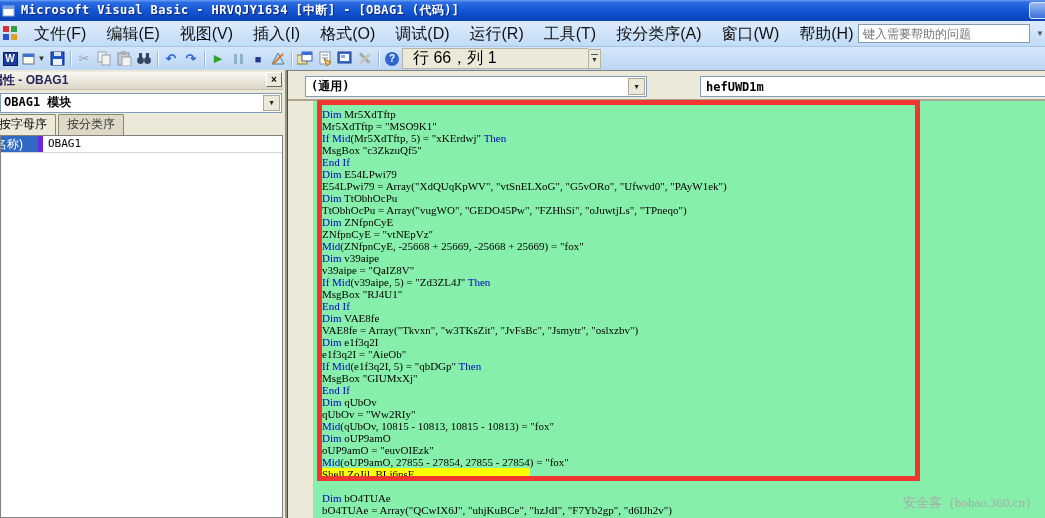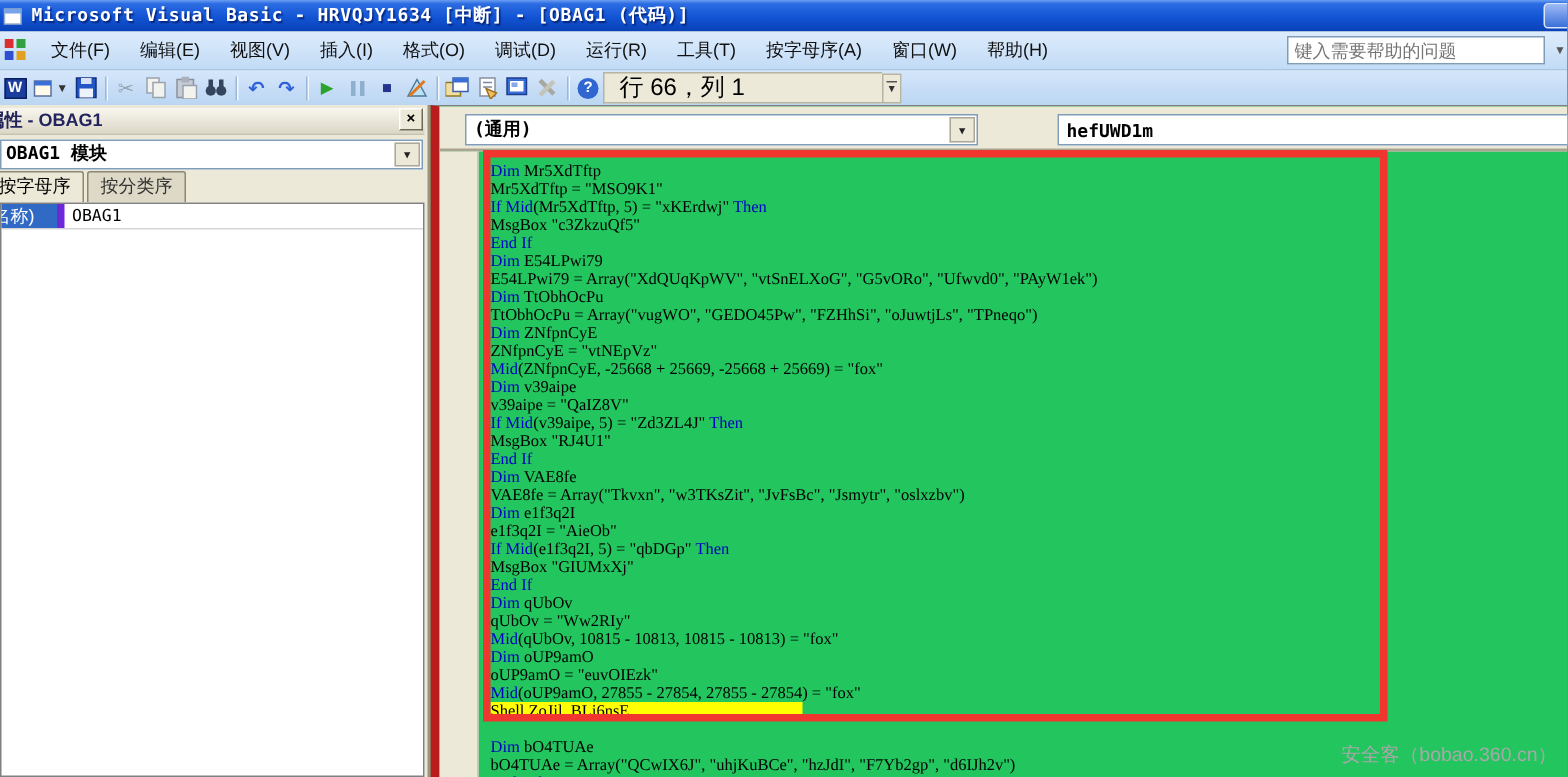--- a/index.html
+++ b/index.html
@@ -13,21 +13,21 @@
   .titleicon{margin-left:2px;display:flex}
   .titletext{font-family:"DejaVu Sans Mono",monospace;font-weight:bold;font-size:12px;
              margin-left:5px;white-space:nowrap;letter-spacing:.4px;text-shadow:1px 1px 1px #04247a}
   .title-close{position:absolute;left:1029px;top:2px;width:26px;height:17px;border-radius:3px;
                background:linear-gradient(180deg,#9db9f5,#3a70d8);border:1px solid #d9e6fb}
   
   .menubar{position:absolute;left:0;top:21px;width:100%;height:26px;
            background:linear-gradient(180deg,#ddecfc,#c2dbf6);border-bottom:1px solid #a9c5e6;
            display:flex;align-items:center}
   .menuicon{margin:0 6px 0 3px;display:flex}
-  .mitem{font-size:12px;color:#111;padding:0 10px;line-height:25px;white-space:nowrap}
+  .mitem{font-size:16px;color:#111;padding:0 10px;line-height:25px;white-space:nowrap}
   .helpbox{position:absolute;left:858px;top:3px;width:172px;height:19px;border:1px solid #7f9db9;
            font-size:12px;padding:0 4px;background:#fff;color:#444;
            font-family:"Liberation Sans",sans-serif}
   .help-dd{position:absolute;left:1036px;top:8px;font-size:8px;color:#555}
   
   .toolbar{position:absolute;left:0;top:47px;width:100%;height:23px;
            background:linear-gradient(180deg,#d5e6fa,#bbd6f3);display:flex;align-items:center}
   .tbtn{width:20px;height:19px;display:flex;align-items:center;justify-content:center;
         font-size:12px;position:relative}
   .tsep{width:1px;height:16px;background:#9cb8d8;box-shadow:1px 0 0 rgba(255,255,255,.8);margin:0 3px}
@@ -67,42 +67,42 @@
        background:#ece9d8;margin-right:2px;border-radius:2px 2px 0 0;white-space:nowrap}
   .tab.inactive{background:#ded9c6;color:#333}
   .pp-grid{position:absolute;left:0;top:65px;width:283px;height:383px;background:#fff;
            border:1px solid #808080}
   .pp-row{display:flex;height:17px;border-bottom:1px solid #d6d6d6;font-size:12px;line-height:16px}
   .pp-name{width:37px;background:var(--sel);color:#fff;overflow:hidden;white-space:nowrap}
   .pp-name span{margin-left:-10px;display:inline-block}
   .pp-val{padding-left:5px;border-left:5px solid #6d28d9;color:#000;
           font-family:"DejaVu Sans Mono",monospace;font-size:11px;line-height:16px}
   
-  .codewin{position:absolute;left:287px;top:70px;width:758px;height:448px;background:#22c55e;
-           border-left:6px solid #b91c1c;border-top:1px solid #808080}
+  .codewin{position:absolute;left:287px;top:70px;width:758px;height:448px;background:#86efac;
+           border-left:1px solid #b91c1c;border-top:1px solid #808080}
   .cw-top{position:absolute;left:0;top:0;width:100%;height:30px;background:#ece9d8;
           border-bottom:2px solid #a9a592}
   .cw-combo{position:absolute;top:5px;height:21px;background:#fff;border:1px solid #7f9db9;
             display:flex;align-items:center;padding-left:5px;white-space:nowrap;
             font-family:"DejaVu Sans Mono",monospace;font-weight:bold;font-size:12px}
   .cw-combo-left{left:17px;width:342px}
   .cw-combo-right{left:412px;width:400px}
   .cw-margin{position:absolute;left:0;top:30px;width:26px;height:418px;background:#ece9d8;
              border-right:1px solid #cbc7b8}
   .cw-code{position:absolute;left:26px;top:30px;width:732px;height:418px;overflow:hidden;
            padding:7px 0 0 8px;font-family:Liberation Serif, serif;font-size:11px;
            line-height:12px;color:#000}
   .cl{height:12px;white-space:pre}
   .kw{color:var(--kw)}
   .cl.cur .hl{background:var(--clbg);padding-right:115px;color:#000}
   .redbox{position:absolute;left:29px;top:29px;width:603px;height:381px;
           border:5px solid var(--red);pointer-events:none;z-index:40}
   
   .watermark{position:absolute;right:7px;top:494px;font-size:13px;color:#a8a8a8;z-index:50;
-             font-family:Liberation Sans, sans-serif}
+             font-family:Liberation Serif, serif}
 </style>
 </head>
 <body>
 
 <div class="screen">
 
   <div class="titlebar">
     <span class="titleicon">
       <svg width="14" height="14">
           <rect x="1" y="2" width="11" height="10" fill="#fff" stroke="#9ab0cc"></rect>
@@ -124,21 +124,21 @@
     </span>
     <div id="menu-items" style="display:flex">
         <span class="mitem">文件(F)</span>
         <span class="mitem">编辑(E)</span>
         <span class="mitem">视图(V)</span>
         <span class="mitem">插入(I)</span>
         <span class="mitem">格式(O)</span>
         <span class="mitem">调试(D)</span>
         <span class="mitem">运行(R)</span>
         <span class="mitem">工具(T)</span>
-        <span class="mitem">按字母序(A)</span>
+        <span class="mitem">按分类序(A)</span>
         <span class="mitem">窗口(W)</span>
         <span class="mitem">帮助(H)</span>
       </div>
     <input class="helpbox" placeholder="键入需要帮助的问题" style="">
     <span class="help-dd">▼</span>
   </div>
 
   <div class="toolbar">
     <span class="tbtn">
         <span class="wic">W</span>

